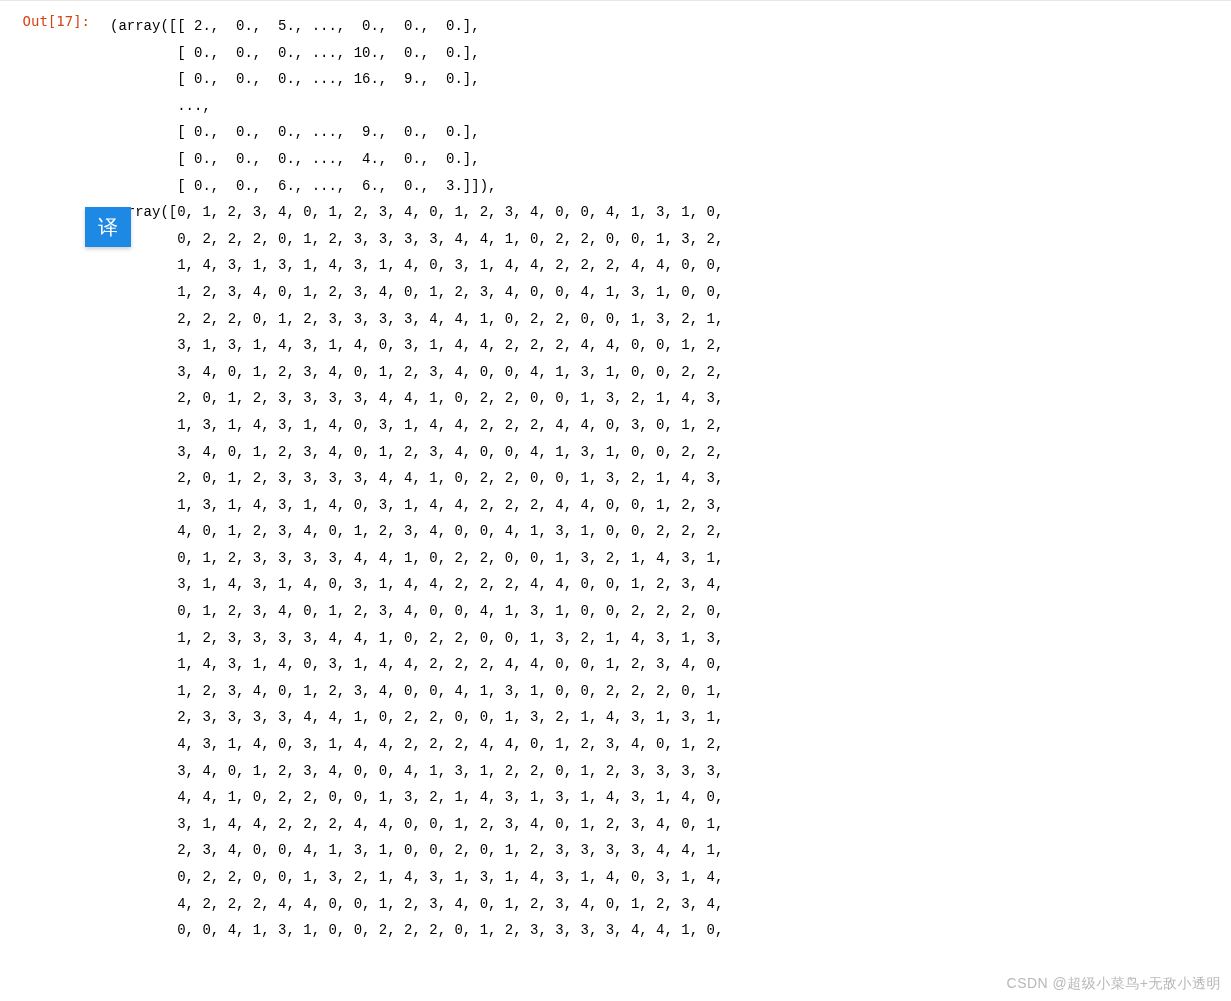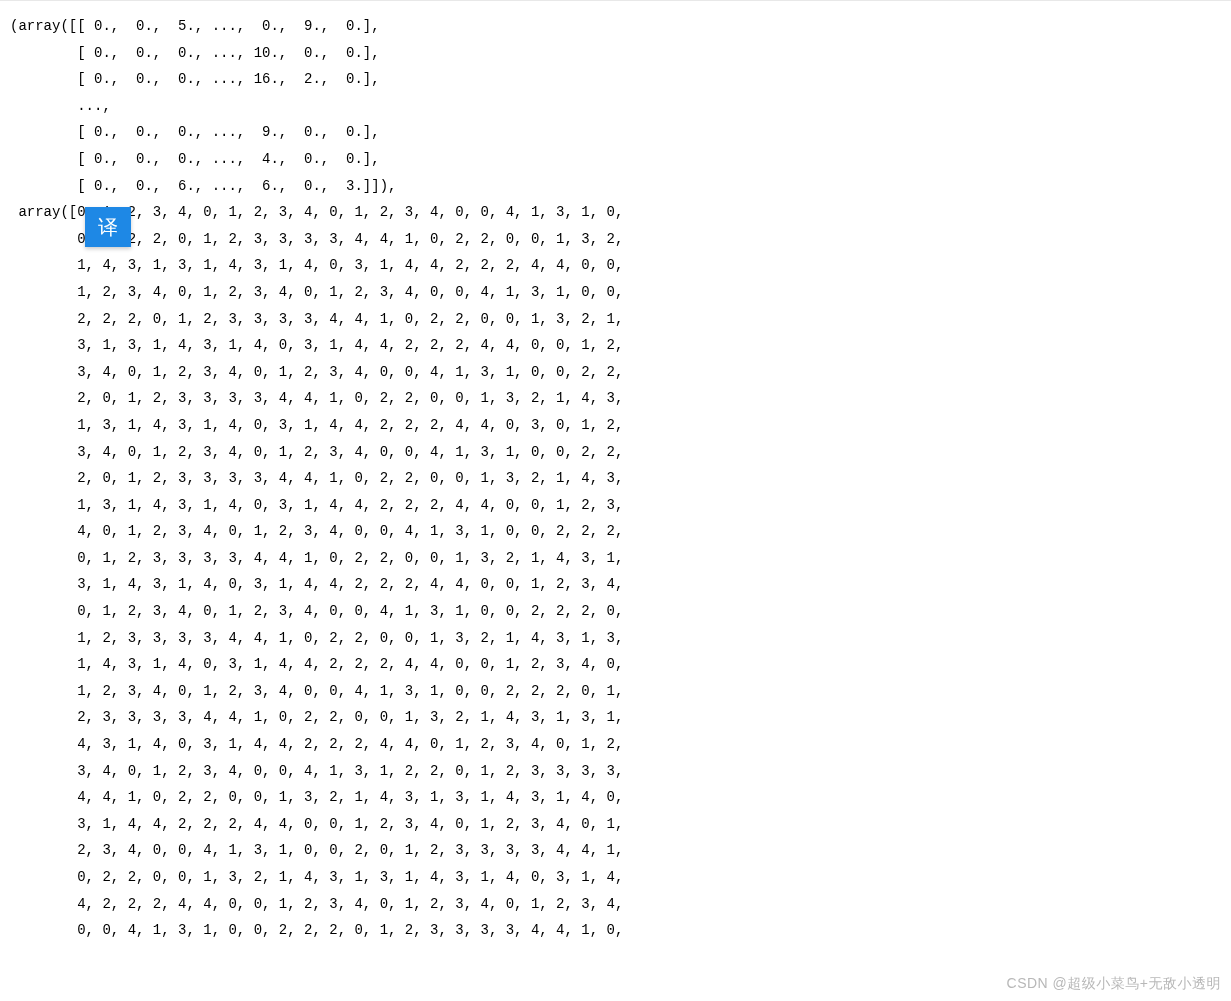--- a/index.html
+++ b/index.html
@@ -61,23 +61,26 @@
       font-family: sans-serif;
       font-size: 14px;
       pointer-events: none;
       letter-spacing: 0.5px;
     }
   </style>
 </head>
 <body>
 
 <div class="cell-container">
-  <div class="output-area"><span>(array([</span><span>[ 0.,  0.,  5., ...,  0.,  9.,  0.],</span>
+  <div class="prompt-area">
+    <span class="out-prompt">Out[17]:</span>
+  </div>
+  <div class="output-area"><span>(array([</span><span>[ 2.,  0.,  5., ...,  0.,  0.,  0.],</span>
         <span>[ 0.,  0.,  0., ..., 10.,  0.,  0.],</span>
-        <span>[ 0.,  0.,  0., ..., 16.,  2.,  0.],</span>
+        <span>[ 0.,  0.,  0., ..., 16.,  9.,  0.],</span>
         <span>...,</span>
         <span>[ 0.,  0.,  0., ...,  9.,  0.,  0.],</span>
         <span>[ 0.,  0.,  0., ...,  4.,  0.,  0.],</span>
         <span>[ 0.,  0.,  6., ...,  6.,  0.,  3.]]),</span>
  <span>array([0, 1, 2, 3, 4, 0, 1, 2, 3, 4, 0, 1, 2, 3, 4, 0, 0, 4, 1, 3, 1, 0,</span>
         <span>0, 2, 2, 2, 0, 1, 2, 3, 3, 3, 3, 4, 4, 1, 0, 2, 2, 0, 0, 1, 3, 2,</span>
         <span>1, 4, 3, 1, 3, 1, 4, 3, 1, 4, 0, 3, 1, 4, 4, 2, 2, 2, 4, 4, 0, 0,</span>
         <span>1, 2, 3, 4, 0, 1, 2, 3, 4, 0, 1, 2, 3, 4, 0, 0, 4, 1, 3, 1, 0, 0,</span>
         <span>2, 2, 2, 0, 1, 2, 3, 3, 3, 3, 4, 4, 1, 0, 2, 2, 0, 0, 1, 3, 2, 1,</span>
         <span>3, 1, 3, 1, 4, 3, 1, 4, 0, 3, 1, 4, 4, 2, 2, 2, 4, 4, 0, 0, 1, 2,</span>

